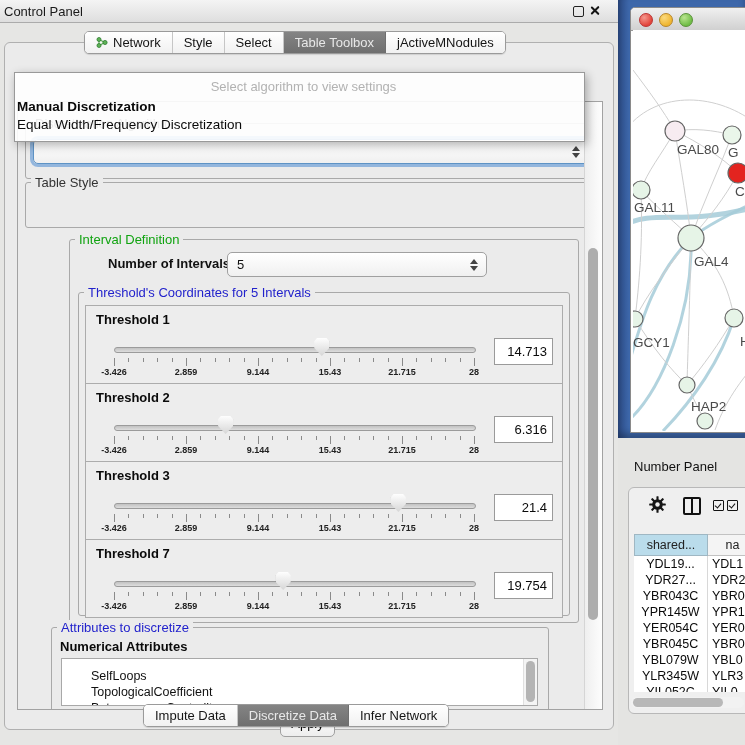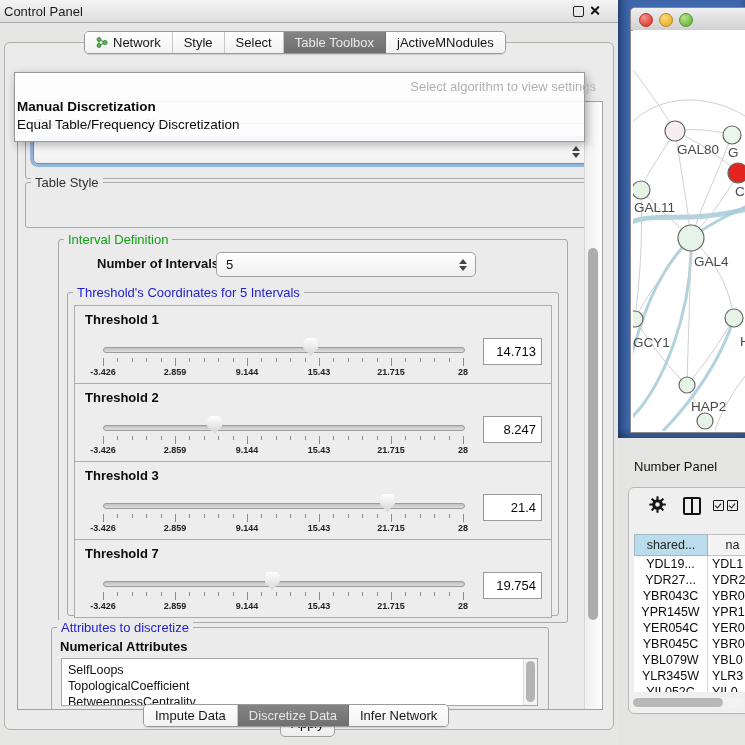--- a/index.html
+++ b/index.html
@@ -30,21 +30,21 @@
   .gtitle.green{color:#10A310;} .gtitle.blue{color:#2222CC;}
   
   .combo{position:absolute;background:linear-gradient(#FFFFFF,#F0F0F0);border:1px solid #A0A0A0;border-radius:5px;height:25px;box-sizing:border-box;}
   .combo .cval{position:absolute;left:9px;top:4px;font-size:13px;color:#111;white-space:nowrap;}
   .stepper{position:absolute;right:8px;top:5px;width:9px;height:14px;}
   .stepper .up{position:absolute;left:1px;top:1px;width:0;height:0;border-left:4px solid transparent;border-right:4px solid transparent;border-bottom:5px solid #444;}
   .stepper .dn{position:absolute;left:1px;bottom:1px;width:0;height:0;border-left:4px solid transparent;border-right:4px solid transparent;border-top:5px solid #444;}
   #algo-combo{left:7px;top:15px;width:556px;border-color:#5E93C5;box-shadow:0 0 0 3px rgba(110,160,215,0.7);}
   
   #popup{position:absolute;left:14px;top:72px;width:569px;height:68px;background:rgba(255,255,255,0.90);border:1px solid #999;box-shadow:2px 3px 9px rgba(0,0,0,0.30);z-index:20;}
-  #popup .hint{position:absolute;left:12px;top:6px;width:100%;text-align:right;color:#B2B2B2;font-size:13px;}
+  #popup .hint{position:absolute;left:4px;top:6px;width:100%;text-align:center;color:#B2B2B2;font-size:13px;}
   .popup-item{position:absolute;left:2px;font-size:13.5px;color:#0A0A0A;white-space:nowrap;text-align:center;}
   .popup-item.b{font-weight:bold;}
   
   .th-row{position:relative;width:476px;height:77px;border:1px solid #ACACAC;background:#EDEDED;margin-top:-1px;box-sizing:content-box;}
   .th-label{position:absolute;left:10px;top:6px;font-weight:bold;font-size:13px;color:#0A0A0A;}
   .th-track{position:absolute;left:28px;top:41px;width:360px;height:4px;background:linear-gradient(#C2C2C2,#DDDDDD);border:1px solid #9B9B9B;border-radius:3px;}
   .th-thumb{position:absolute;top:32px;width:15px;height:18px;background:linear-gradient(#FEFEFE,#D6D6D6);clip-path:polygon(18% 0,82% 0,100% 18%,100% 55%,50% 100%,0 55%,0 18%);filter:drop-shadow(0 0 0.6px #777) drop-shadow(0 1px 1px rgba(0,0,0,0.25));}
   .tick{position:absolute;width:1px;background:#8A8A8A;}
   .tick.minor{top:52px;height:4px;} .tick.major{top:52px;height:8px;}
   .tick-lab{position:absolute;top:61px;transform:translateX(-50%);font-size:9px;font-weight:bold;color:#222;white-space:nowrap;}
@@ -135,21 +135,21 @@
                 <span class="up"></span>
                 <span class="dn"></span>
               </span>
           </div>
         </div>
 
         <div class="group" style="left:7px;top:80px;width:570px;height:44px;">
           <span class="gtitle">Table Style</span>
         </div>
 
-        <div class="group" style="left:40px;top:137px;width:508px;height:382px;">
+        <div class="group" style="left:51px;top:137px;width:508px;height:382px;">
           <span class="gtitle green">Interval Definition</span>
           <span style="position:absolute;left:38px;top:16px;font-weight:bold;">Number of Intervals</span>
           <div class="combo" style="left:157px;top:12px;width:260px;">
             <span class="cval">5</span>
             <span class="stepper">
                 <span class="up"></span>
                 <span class="dn"></span>
               </span>
           </div>
           <div class="group" style="left:8px;top:52px;width:490px;height:322px;background:#ECECEC;">
@@ -222,21 +222,21 @@
                   <div class="tick minor" style="left: 301.6px;"></div>
                   <div class="tick major" style="left: 316px;"></div>
                   <div class="tick-lab" style="left: 316px;">21.715</div>
                   <div class="tick minor" style="left: 330.4px;"></div>
                   <div class="tick minor" style="left: 344.8px;"></div>
                   <div class="tick minor" style="left: 359.2px;"></div>
                   <div class="tick minor" style="left: 373.6px;"></div>
                   <div class="tick major" style="left: 388px;"></div>
                   <div class="tick-lab" style="left: 388px;">28</div>
                   <div class="th-thumb" style="left: 132.099px;"></div>
-                  <div class="val-box">8.247</div>
+                  <div class="val-box">6.316</div>
                 </div>
                 <div class="th-row">
                   <div class="th-label">Threshold 3</div>
                   <div class="th-track"></div>
                   <div class="tick major" style="left: 28px;"></div>
                   <div class="tick-lab" style="left: 28px;">-3.426</div>
                   <div class="tick minor" style="left: 42.4px;"></div>
                   <div class="tick minor" style="left: 56.8px;"></div>
                   <div class="tick minor" style="left: 71.2px;"></div>
                   <div class="tick minor" style="left: 85.6px;"></div>
@@ -308,21 +308,21 @@
                   <div class="val-box">19.754</div>
                 </div>
               </div>
           </div>
         </div>
 
         <div class="group" style="left:33px;top:525px;width:496px;height:86px;">
           <span class="gtitle blue">Attributes to discretize</span>
           <span id="attr-subtitle">Numerical Attributes</span>
           <div id="attr-list">
-            <div id="attr-items" style="padding-top: 3px;">
+            <div id="attr-items" style="padding-top: 9px; margin-left: 23px;">
                 <div class="attr-item">SelfLoops</div>
                 <div class="attr-item">TopologicalCoefficient</div>
                 <div class="attr-item">BetweennessCentrality</div>
               </div>
             <div id="attr-sb">
                 <div class="thumb"></div>
               </div>
           </div>
         </div>
 
@@ -343,21 +343,21 @@
         </div>
         <div class="seg-item">
           <span>Infer Network</span>
         </div>
       </div>
 
     <div id="popup">
       <div class="hint">Select algorithm to view settings</div>
       <div id="popup-items">
           <div class="popup-item b" style="top: 26px;">Manual Discretization</div>
-          <div class="popup-item" style="top: 44px;">Equal Table/Frequency Discretization</div>
+          <div class="popup-item" style="top: 44px;">Equal Width/Frequency Discretization</div>
         </div>
     </div>
   </div>
 
   <div id="net-frame">
     <div id="net-window">
       <div id="net-titlebar">
         <span class="tl red"></span>
         <span class="tl yellow"></span>
         <span class="tl green"></span>

